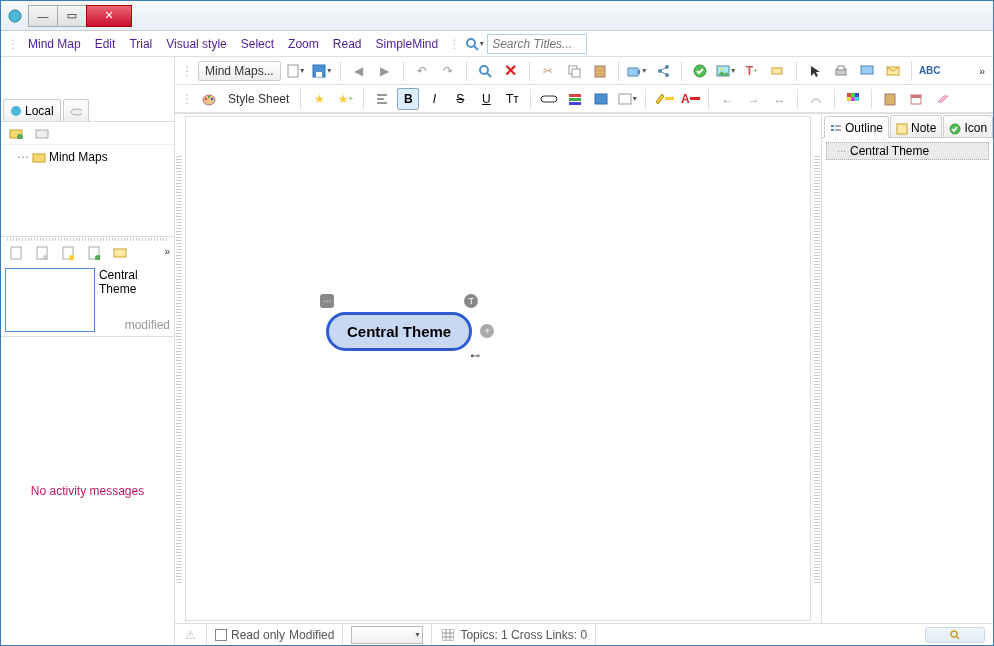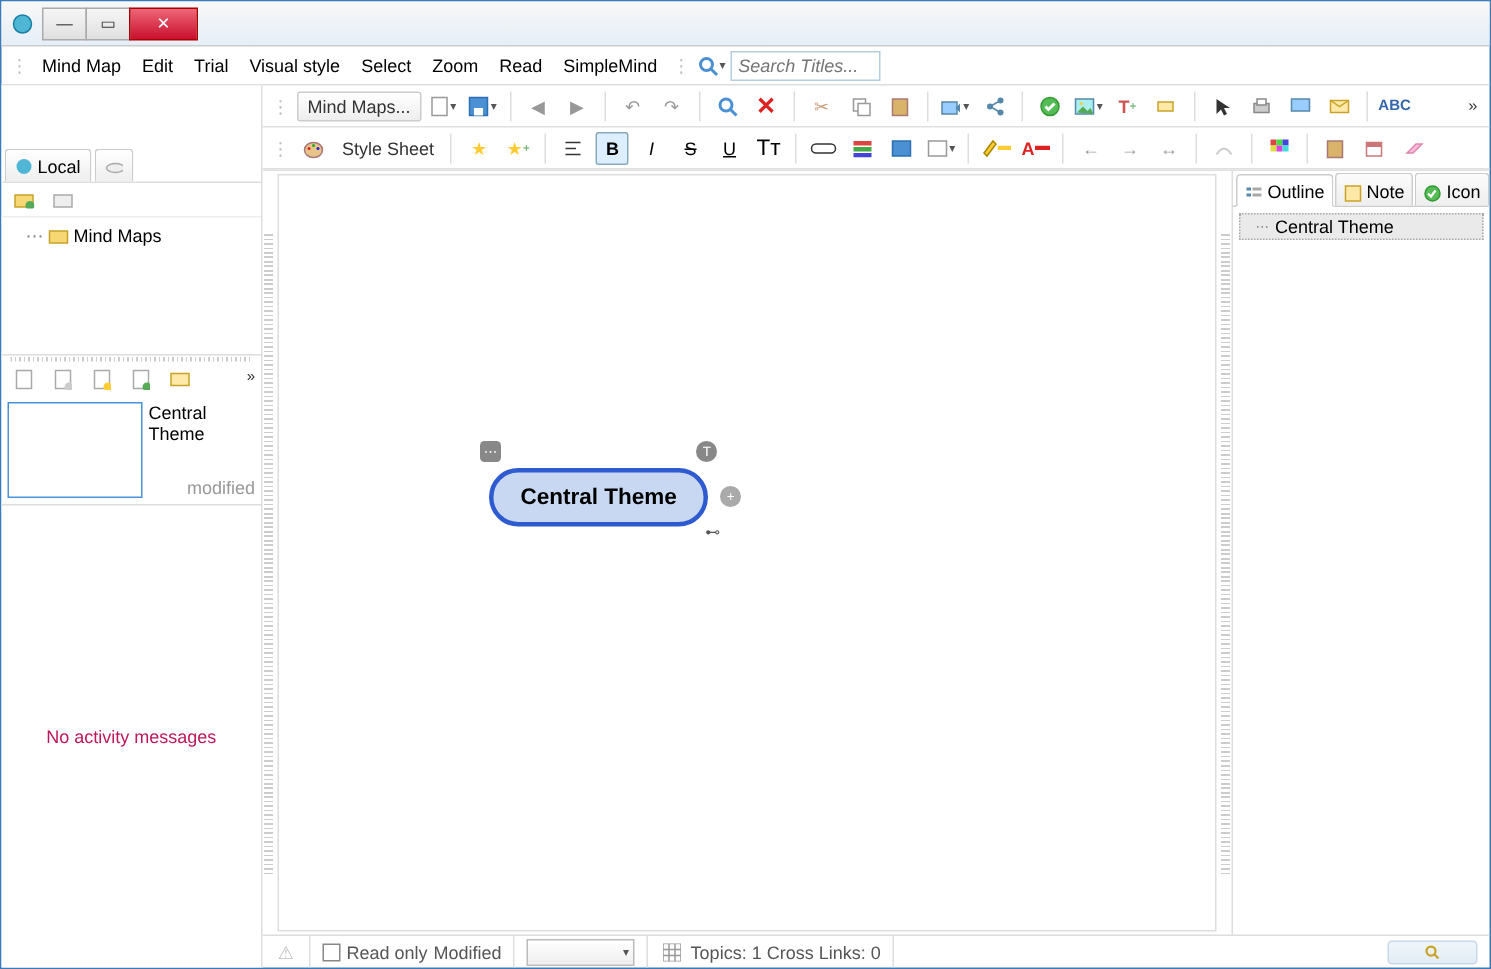--- a/index.html
+++ b/index.html
@@ -5,21 +5,21 @@
 * { box-sizing: border-box; margin: 0; padding: 0; font-family: "Segoe UI", Tahoma, sans-serif; font-size: 12px; }
 body { background: #fff; user-select: none; }
 .window { width: 994px; height: 646px; border: 1px solid #3a7ab8; display: flex; flex-direction: column; background: #fff; }
 .titlebar { height: 30px; background: linear-gradient(to bottom, #f8f8f8, #e6eef7); display: flex; align-items: center; border-bottom: 1px solid #ccc; }
 .titlebar .icon { width: 16px; height: 16px; margin: 0 6px; }
 .titlebar .title { flex: 1; color: #333; }
 .win-btns { display: flex; height: 22px; }
 .win-btn { width: 30px; height: 22px; display: flex; align-items: center; justify-content: center; border: 1px solid #aaa; background: linear-gradient(#f6f6f6,#e0e0e0); margin-left: -1px; font-size: 11px; color: #333; }
 .win-btn.close { width: 46px; background: linear-gradient(#e67,#c8102e); color: #fff; border-color: #a00; }
 .menubar { height: 26px; border-bottom: 1px solid #ddd; display: flex; align-items: center; padding: 0 4px; gap: 2px; }
-.menu-item { padding: 2px 6px; color: #000000; }
+.menu-item { padding: 2px 6px; color: #4c1d95; }
 .sep-v { width: 1px; height: 20px; background: #ddd; margin: 0 3px; }
 .grip { color: #bbb; letter-spacing: -1px; padding: 0 2px; }
 .tb-ic { width: 16px; height: 16px; display: inline-flex; align-items: center; justify-content: center; }
 .dd { font-size: 8px; color: #555; margin-left: 1px; }
 .search-input { width: 100px; height: 20px; border: 1px solid #b5cde0; padding: 0 4px; color: #888; font-style: italic; }
 .toolbar-row { height: 28px; border-bottom: 1px solid #e0e0e0; display: flex; align-items: center; padding: 0 4px; gap: 4px; }
 .tb-btn { width: 22px; height: 22px; display: inline-flex; align-items: center; justify-content: center; border: 1px solid transparent; border-radius: 2px; }
 .tb-btn.active { border: 1px solid #8ab; background: #def; }
 .tb-text { padding: 0 4px; color: #333; }
 .body-area { flex: 1; display: flex; min-height: 0; }
@@ -329,21 +329,21 @@
           <span class="tb-btn">
               <i>I</i>
             </span>
           <span class="tb-btn">
               <span style="text-decoration:line-through">S</span>
             </span>
           <span class="tb-btn">
               <u>U</u>
             </span>
           <span class="tb-btn">
-              <span style="font-size:15px">Tт</span>
+              <span style="font-size:12px">Tт</span>
             </span>
           <span class="sep-v"></span>
           <span class="tb-btn">
               <svg width="18" height="12">
                 <rect x="1" y="3" width="16" height="6" rx="3" fill="#fff" stroke="#333"></rect>
               </svg>
             </span>
           <span class="tb-btn">
               <svg width="14" height="12">
                 <rect x="1" y="1" width="12" height="3" fill="#d44"></rect>

